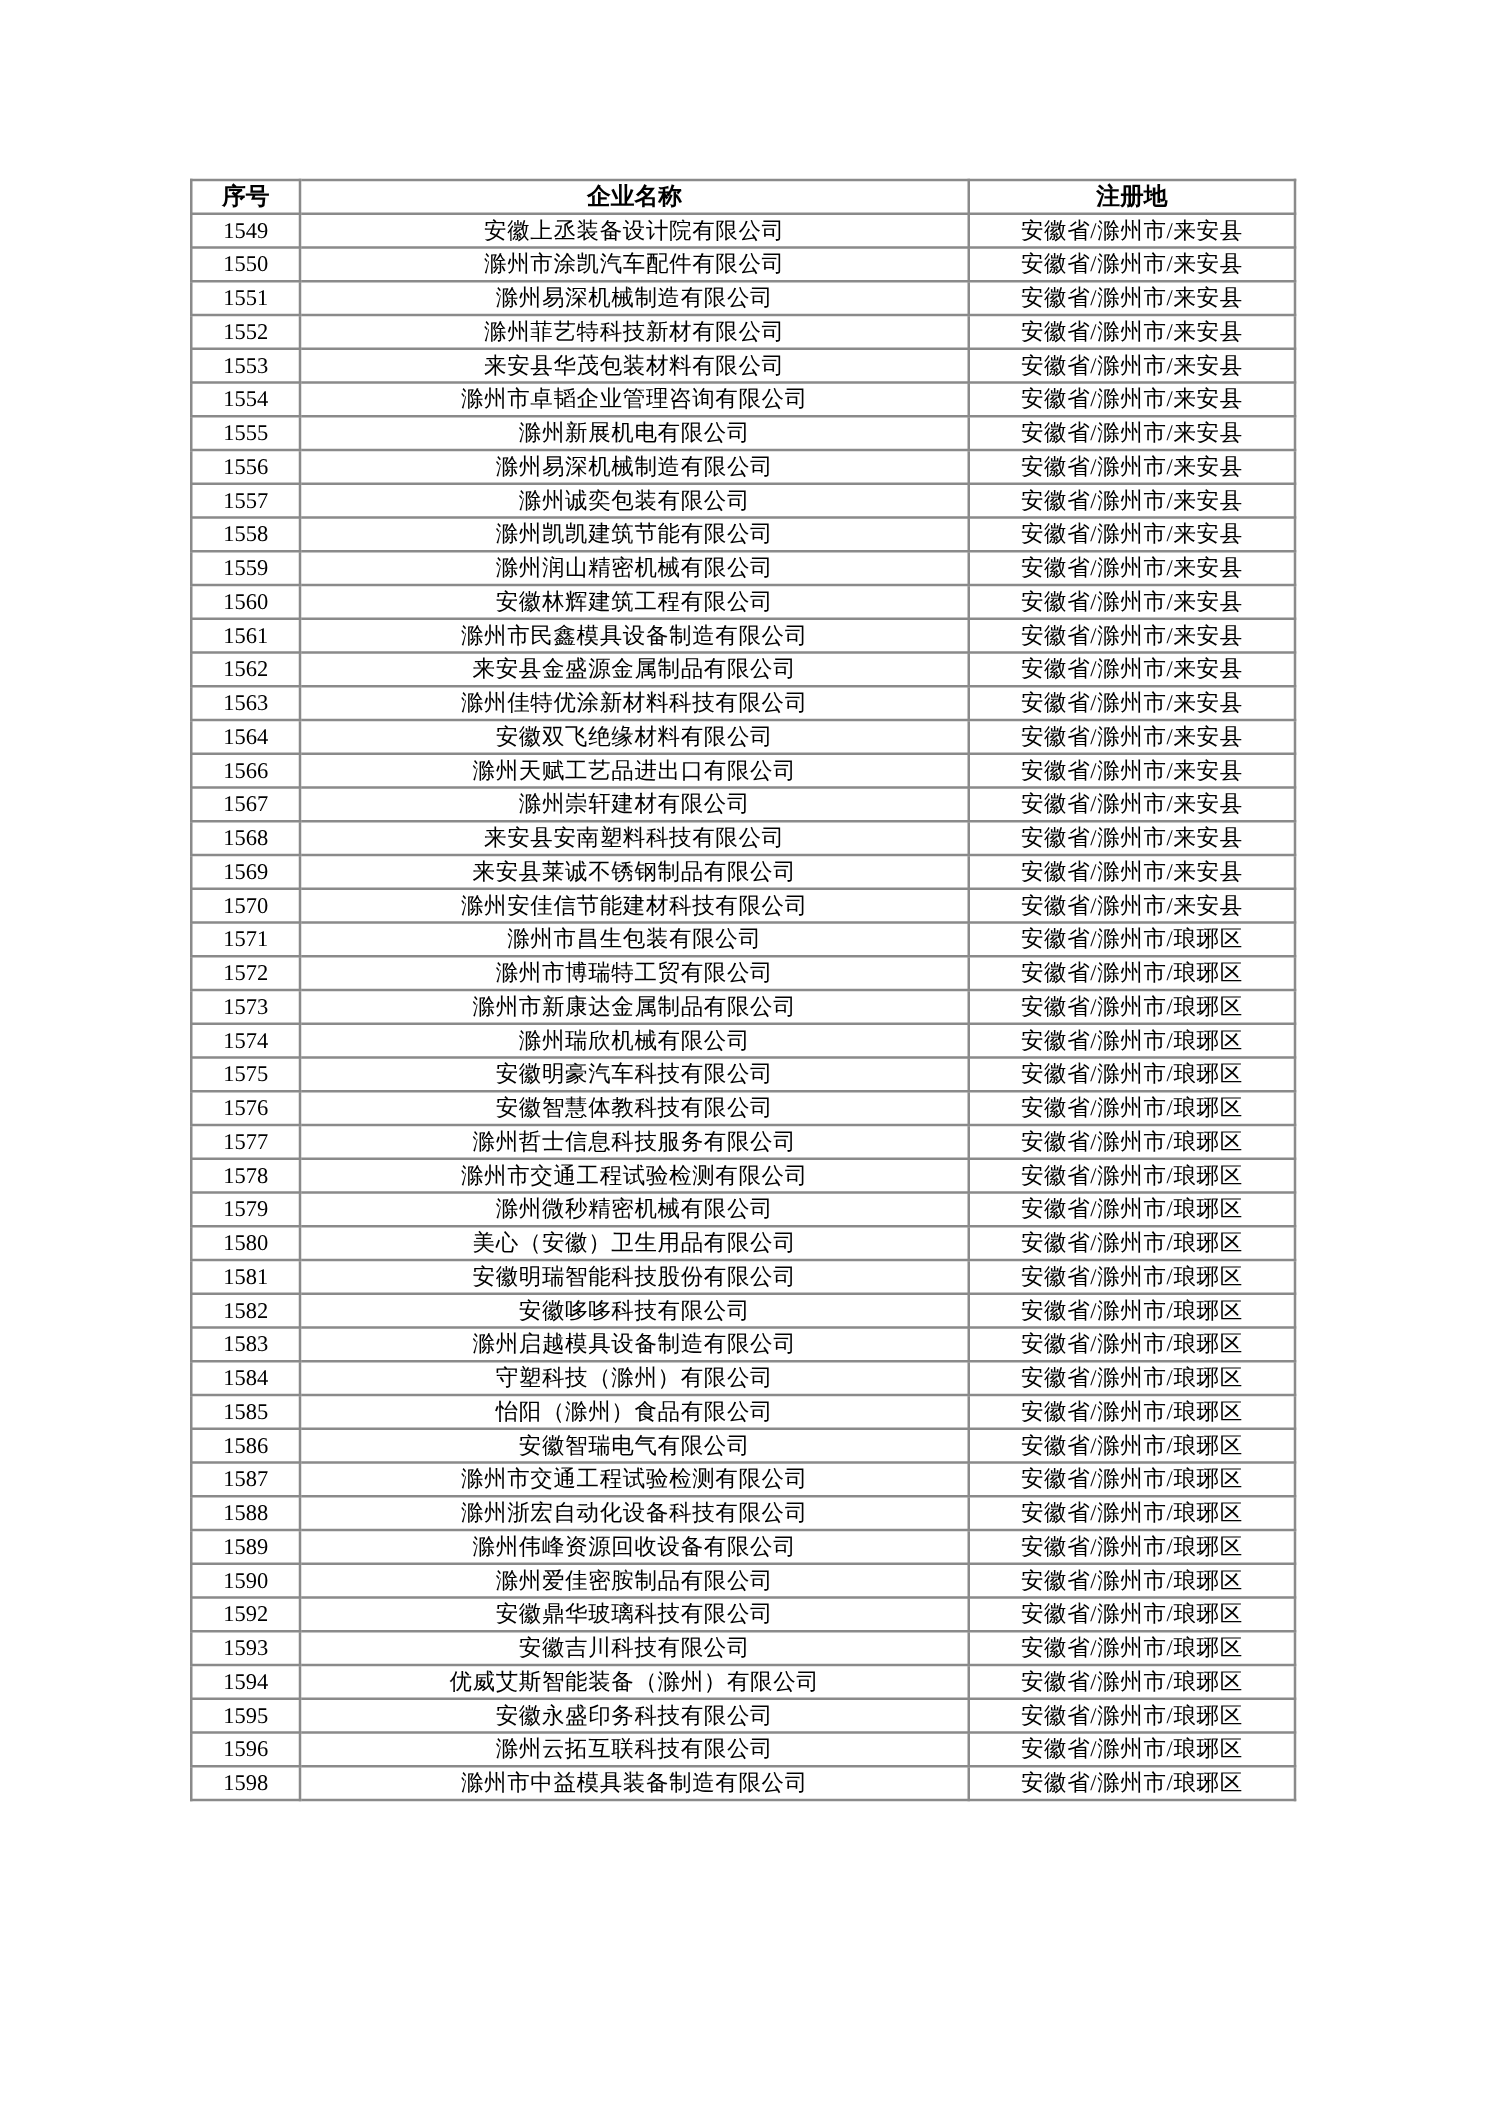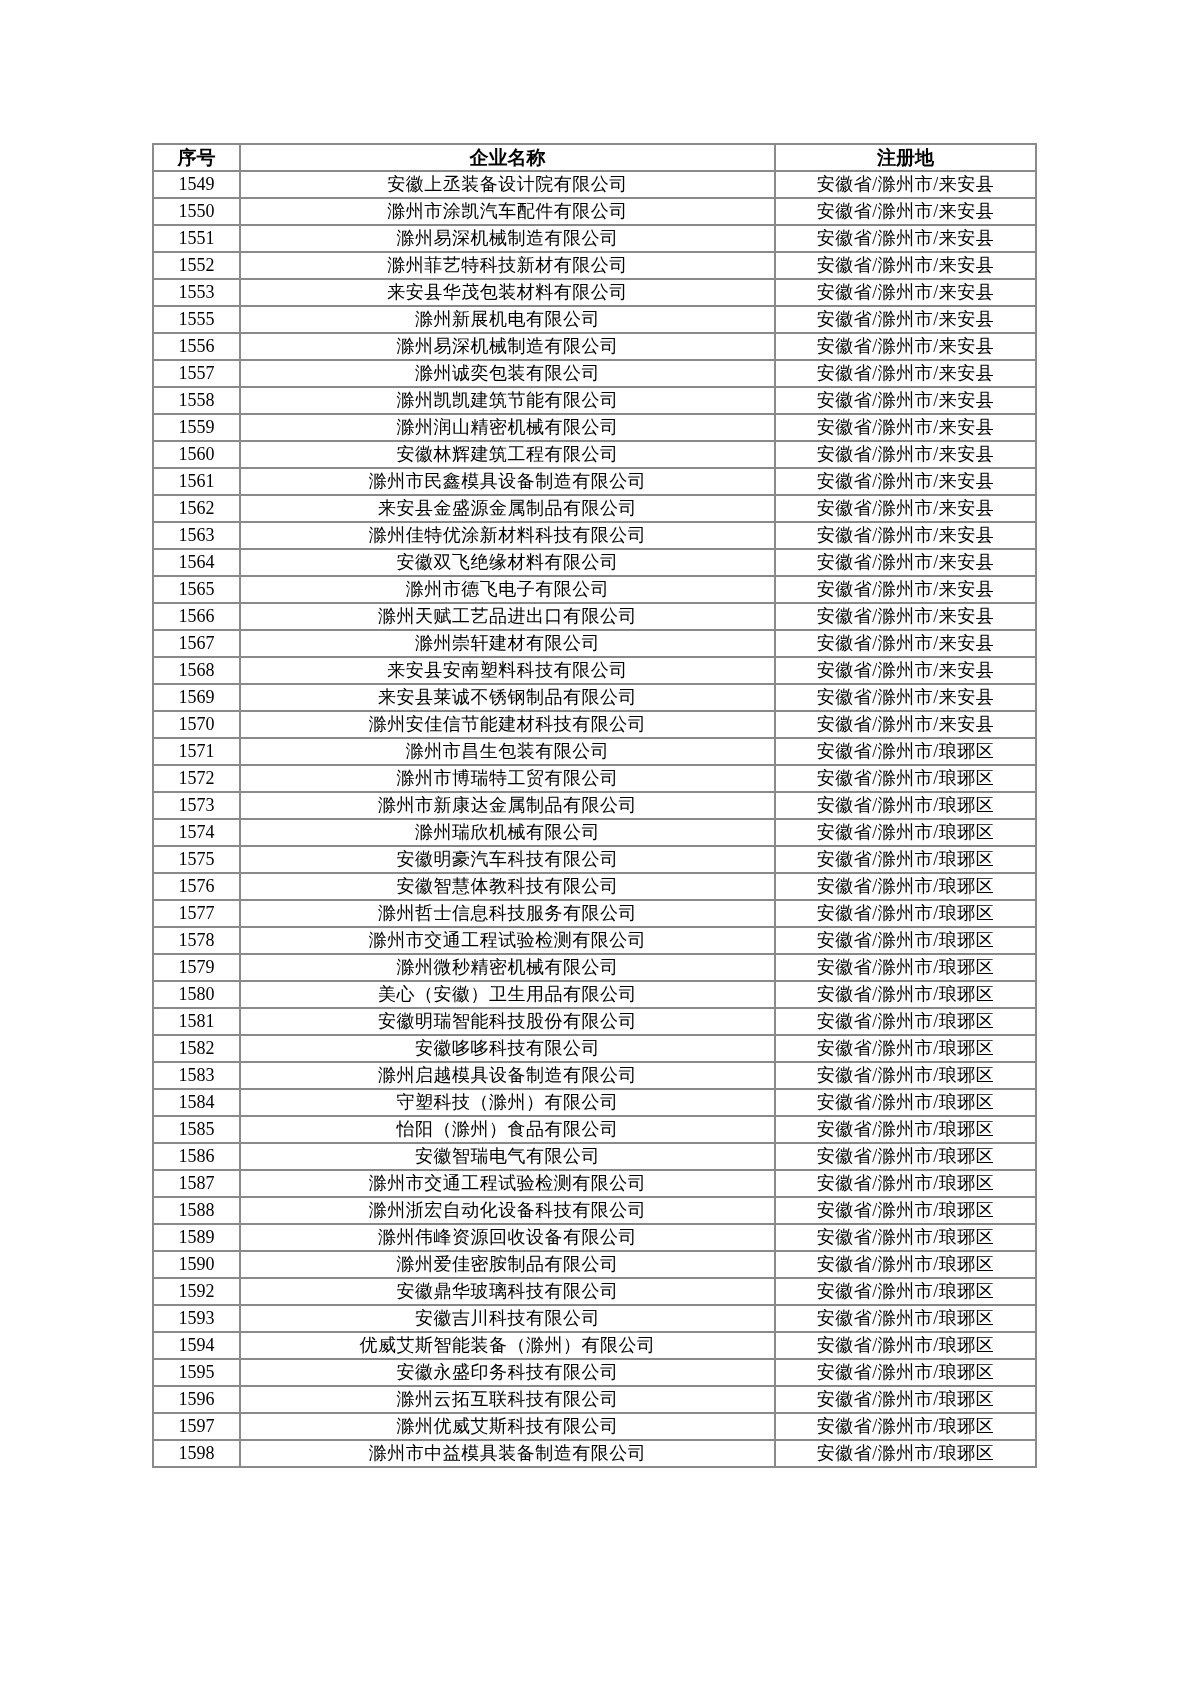--- a/index.html
+++ b/index.html
@@ -97,20 +97,25 @@
           <td class="no">1552</td>
           <td class="name">滁州菲艺特科技新材有限公司</td>
           <td class="reg">安徽省/滁州市/来安县</td>
         </tr>
         <tr>
           <td class="no">1553</td>
           <td class="name">来安县华茂包装材料有限公司</td>
           <td class="reg">安徽省/滁州市/来安县</td>
         </tr>
         <tr>
+          <td class="no">1554</td>
+          <td class="name">滁州市卓韬企业管理咨询有限公司</td>
+          <td class="reg">安徽省/滁州市/来安县</td>
+        </tr>
+        <tr>
           <td class="no">1555</td>
           <td class="name">滁州新展机电有限公司</td>
           <td class="reg">安徽省/滁州市/来安县</td>
         </tr>
         <tr>
           <td class="no">1556</td>
           <td class="name">滁州易深机械制造有限公司</td>
           <td class="reg">安徽省/滁州市/来安县</td>
         </tr>
         <tr>
@@ -147,25 +152,20 @@
           <td class="no">1563</td>
           <td class="name">滁州佳特优涂新材料科技有限公司</td>
           <td class="reg">安徽省/滁州市/来安县</td>
         </tr>
         <tr>
           <td class="no">1564</td>
           <td class="name">安徽双飞绝缘材料有限公司</td>
           <td class="reg">安徽省/滁州市/来安县</td>
         </tr>
         <tr>
-          <td class="no">1565</td>
-          <td class="name">滁州市德飞电子有限公司</td>
-          <td class="reg">安徽省/滁州市/来安县</td>
-        </tr>
-        <tr>
           <td class="no">1566</td>
           <td class="name">滁州天赋工艺品进出口有限公司</td>
           <td class="reg">安徽省/滁州市/来安县</td>
         </tr>
         <tr>
           <td class="no">1567</td>
           <td class="name">滁州崇轩建材有限公司</td>
           <td class="reg">安徽省/滁州市/来安县</td>
         </tr>
         <tr>
@@ -299,25 +299,20 @@
           <td class="reg">安徽省/滁州市/琅琊区</td>
         </tr>
         <tr>
           <td class="no">1595</td>
           <td class="name">安徽永盛印务科技有限公司</td>
           <td class="reg">安徽省/滁州市/琅琊区</td>
         </tr>
         <tr>
           <td class="no">1596</td>
           <td class="name">滁州云拓互联科技有限公司</td>
-          <td class="reg">安徽省/滁州市/琅琊区</td>
-        </tr>
-        <tr>
-          <td class="no">1597</td>
-          <td class="name">滁州优威艾斯科技有限公司</td>
           <td class="reg">安徽省/滁州市/琅琊区</td>
         </tr>
         <tr>
           <td class="no">1598</td>
           <td class="name">滁州市中益模具装备制造有限公司</td>
           <td class="reg">安徽省/滁州市/琅琊区</td>
         </tr>
       </tbody>
   </table>
 </div>

